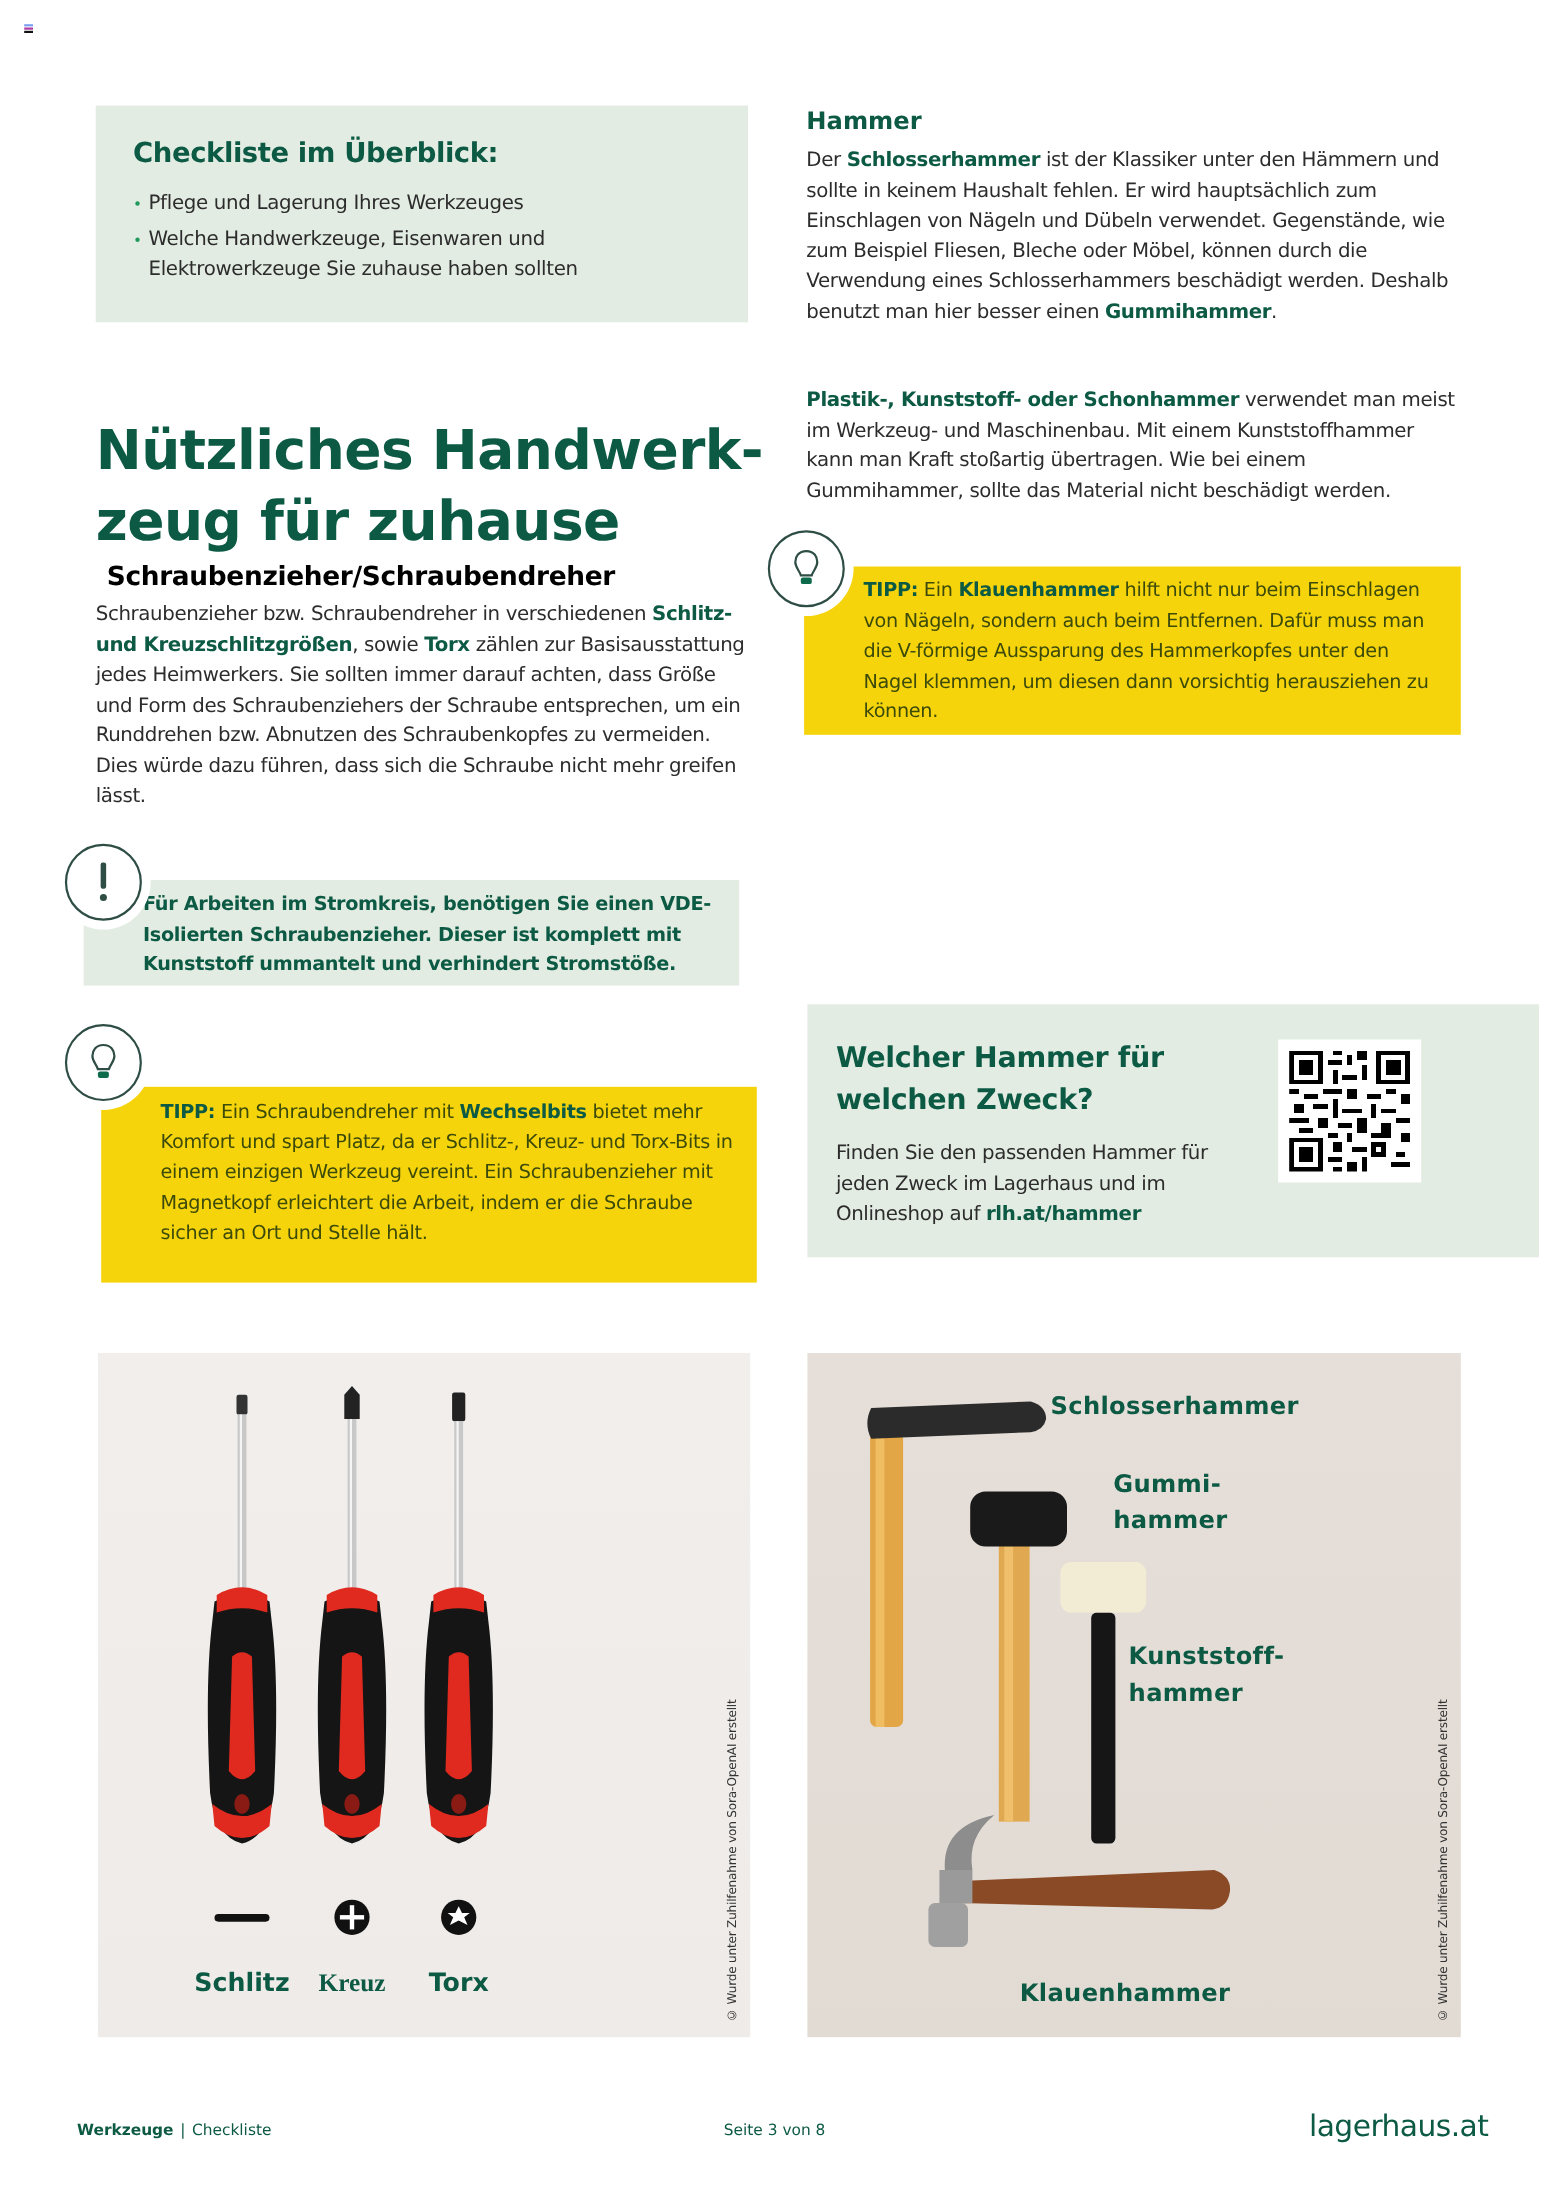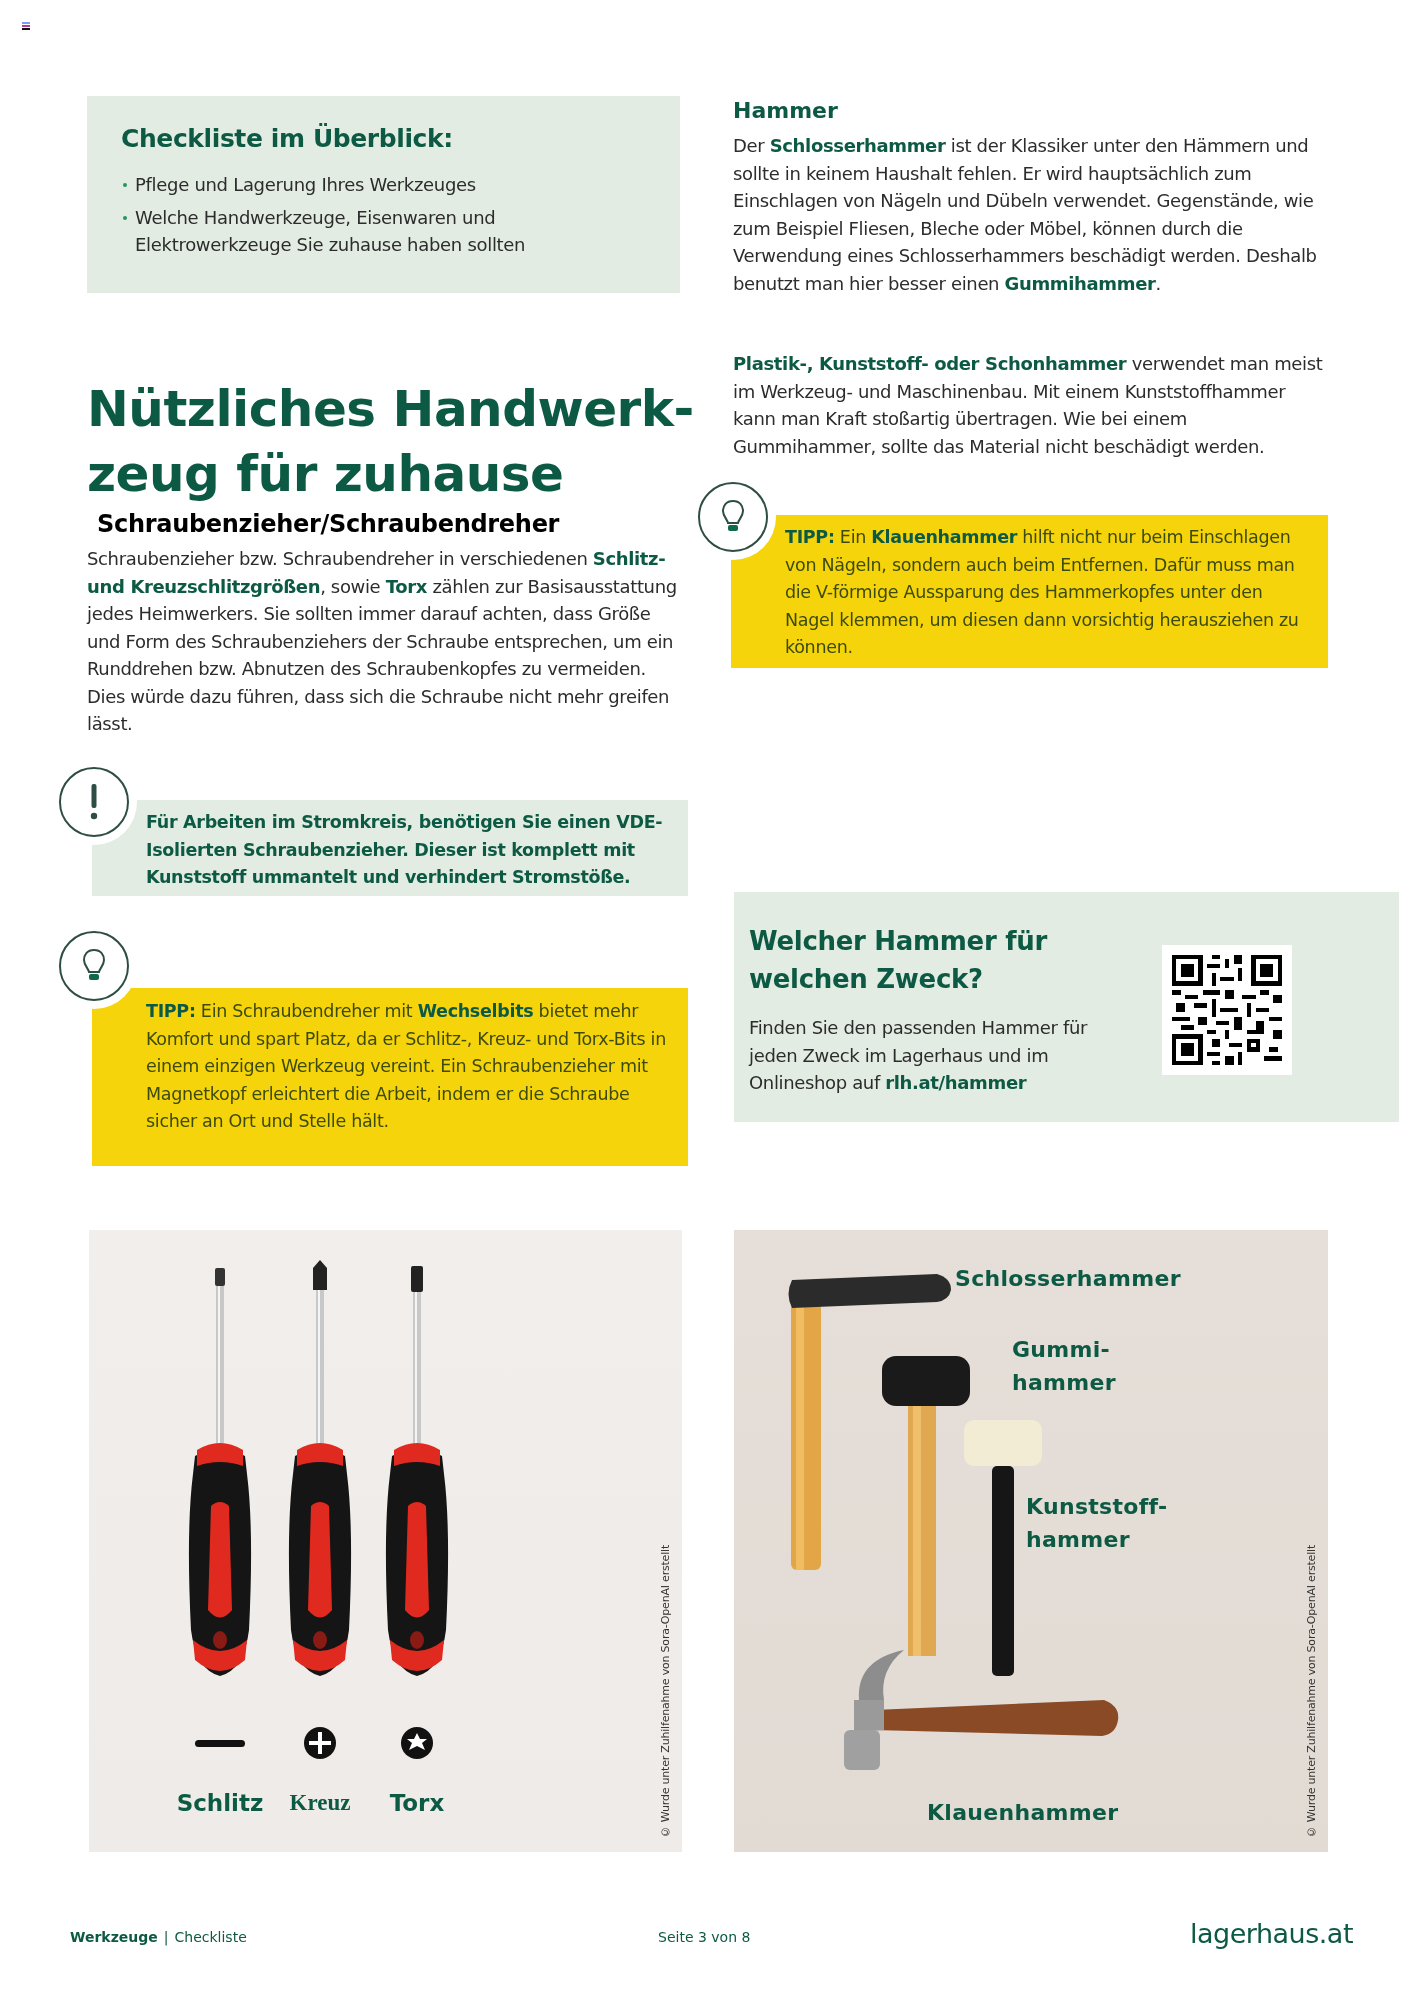--- a/index.html
+++ b/index.html
@@ -20,33 +20,33 @@
     #checklist ul { list-style: none; }
     #checklist li { font-size: 18px; line-height: 27px; position: relative; padding-left: 14px; margin-bottom: 6px; color: #2c2c2c; letter-spacing: -0.3px; }
     #checklist li::before { content: ""; position: absolute; left: 2px; top: 12px; width: 4px; height: 4px; background: #1f9a5a; border-radius: 50%; }
 
     #main-title { left: 87px; top: 377px; width: 620px; font-size: 50px; line-height: 65px; font-weight: bold; color: #0d5a44; letter-spacing: -0.5px; }
     #sd-heading { left: 97px; top: 510px; font-size: 24px; font-weight: bold; color: #000000; letter-spacing: -0.3px; }
     #sd-body { left: 87px; top: 545px; width: 600px; font-size: 18px; line-height: 27.5px; color: #2c2c2c; letter-spacing: -0.35px; }
 
     .callout-icon { width: 70px; height: 70px; border-radius: 50%; background: #fff; border: 2.5px solid #2e4d45; display: flex; align-items: center; justify-content: center; z-index: 3; box-shadow: 0 0 0 8px #ffffff; }
 
-    #warn-box { left: 92px; top: 800px; width: 596px; height: 96px; padding: 9px 20px 17px 54px; font-size: 17.5px; line-height: 27.5px; font-weight: bold; color: #0d5a44; letter-spacing: -0.3px; }
+    #warn-box { left: 76px; top: 800px; width: 596px; height: 96px; padding: 9px 20px 17px 54px; font-size: 17.5px; line-height: 27.5px; font-weight: bold; color: #0d5a44; letter-spacing: -0.3px; }
     #warn-icon { left: 59px; top: 767px; }
     #tip1-box { left: 92px; top: 965px; width: 596px; height: 178px; padding: 10px 20px 14px 54px; font-size: 17.5px; line-height: 27.5px; color: #3c4a0a; letter-spacing: -0.3px; margin-top: 23px; }
     #tip1-icon { left: 59px; top: 931px; }
 
     #hammer-heading { left: 733px; top: 98px; font-size: 22px; font-weight: bold; color: #0d5a44; }
     #hammer-p1 { left: 733px; top: 132px; width: 600px; font-size: 18px; line-height: 27.5px; letter-spacing: -0.35px; color: #2c2c2c; }
     #hammer-p2 { left: 733px; top: 350px; width: 600px; font-size: 18px; line-height: 27.5px; letter-spacing: -0.35px; color: #2c2c2c; }
 
     #tip2-box { left: 731px; top: 515px; width: 597px; height: 153px; padding: 9px 20px 0 54px; font-size: 17.5px; line-height: 27.5px; color: #3c4a0a; letter-spacing: -0.3px; }
     #tip2-icon { left: 698px; top: 482px; }
 
-    #welcher { left: 734px; top: 892px; width: 665px; height: 230px; padding: 30px 15px; }
+    #welcher { left: 734px; top: 913px; width: 665px; height: 230px; padding: 30px 26px; }
     #welcher h3 { font-size: 26px; line-height: 38px; font-weight: bold; color: #0d5a44; letter-spacing: -0.3px; width: 360px; }
     #welcher p { margin-top: 16px; font-size: 18px; line-height: 27.5px; color: #2c2c2c; letter-spacing: -0.35px; width: 360px; }
     #qr { left: 1162px; top: 945px; width: 130px; height: 130px; background: #fff; padding: 10px; }
 
     .photo { top: 1230px; height: 622px; overflow: hidden; }
     #photo-sd { left: 89px; width: 593px; background: linear-gradient(180deg, #f2eeeb 0%, #efebe8 100%); }
     #photo-hm { left: 734px; width: 594px; background: linear-gradient(180deg, #e6dfd9 0%, #e2dbd4 100%); }
     .credit { position: absolute; right: 10px; bottom: 14px; writing-mode: vertical-rl; transform: rotate(180deg); font-size: 11px; color: #333; letter-spacing: -0.2px; }
     .sd-label { position: absolute; top: 560px; font-size: 23px; font-weight: bold; color: #0d5a44; text-align: center; width: 120px; }
     .hm-label { position: absolute; font-size: 22px; line-height: 33px; font-weight: bold; color: #0d5a44; letter-spacing: 0.3px; }

